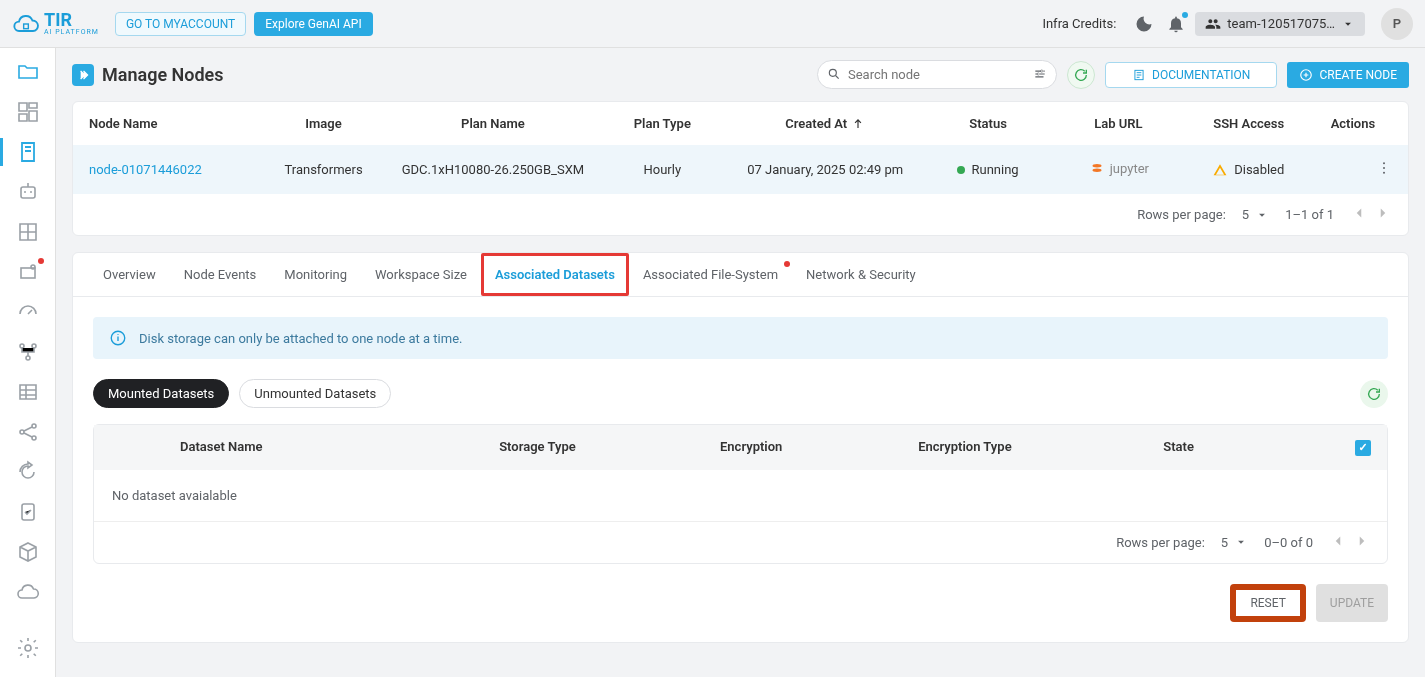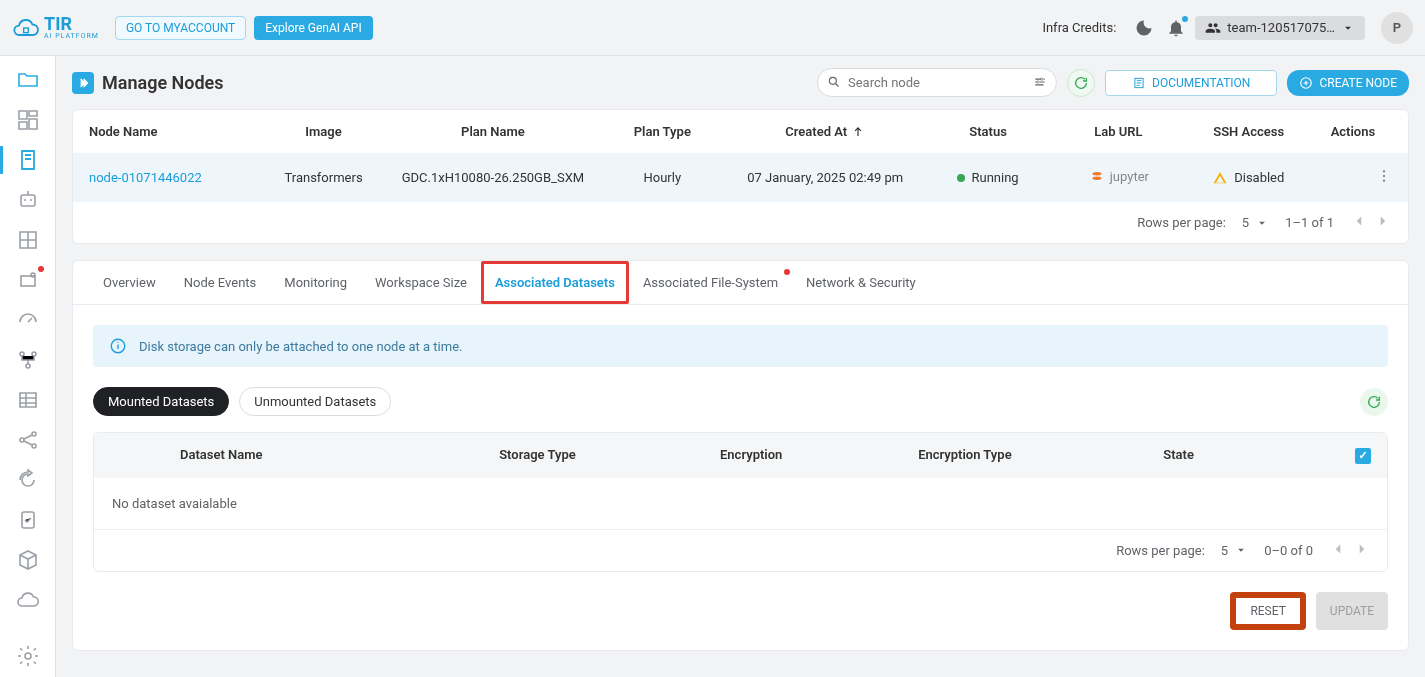--- a/index.html
+++ b/index.html
@@ -1,17 +1,17 @@
 <!DOCTYPE html>
 <html><head>
 <meta charset="utf-8">
 <style>
 * { box-sizing: border-box; margin: 0; padding: 0; font-family: -apple-system, BlinkMacSystemFont, "Segoe UI", Roboto, Arial, sans-serif; }
 body { background: #f2f3f5; color: #333; font-size: 13px; }
-.topbar { height: 56px; background: #f2f3f5; display: flex; align-items: center; padding: 0 12px; border-bottom: 1px solid #e0e0e0; }
+.topbar { height: 48px; background: #f2f3f5; display: flex; align-items: center; padding: 0 12px; border-bottom: 1px solid #e0e0e0; }
 .logo { display: flex; align-items: center; gap: 4px; margin-right: 16px; }
 .logo svg { width: 28px; height: 28px; }
 .logo-text { font-weight: 700; font-size: 18px; color: #1b9dd9; line-height: 1; }
 .logo-sub { font-size: 7px; color: #1b9dd9; letter-spacing: 1px; line-height: 1; }
 .btn { border: 1px solid transparent; border-radius: 4px; padding: 4px 10px; font-size: 12px; cursor: pointer; display: inline-flex; align-items: center; gap: 4px; }
 .btn-outline { background: #f0f9fd; border-color: #a5d8ef; color: #1b9dd9; }
 .btn-primary { background: #2aaae2; color: #fff; }
 .topbar-spacer { flex: 1; }
 .infra { font-size: 13px; color: #333; margin-right: 12px; }
 .topbar-icon { width: 20px; height: 20px; color: #5f6368; margin: 0 6px; cursor: pointer; position: relative; }
@@ -29,21 +29,21 @@
 .header-row { display: flex; align-items: center; margin-bottom: 12px; }
 .expand-btn { width: 22px; height: 22px; background: #2aaae2; border-radius: 4px; color: #fff; display: flex; align-items: center; justify-content: center; margin-right: 8px; cursor: pointer; }
 .page-title { font-size: 18px; font-weight: 600; color: #333; }
 .header-spacer { flex: 1; }
 .search-box { position: relative; }
 .search-box input { width: 240px; padding: 6px 30px 6px 30px; border: 1px solid #dadce0; border-radius: 16px; font-size: 13px; outline: none; }
 .search-box .search-ic { position: absolute; left: 10px; top: 7px; color: #5f6368; }
 .search-box .filter-ic { position: absolute; right: 10px; top: 7px; color: #5f6368; cursor: pointer; }
 .refresh-btn { width: 28px; height: 28px; border: 1px solid #cce7d1; background: #f0f9f1; border-radius: 50%; display: flex; align-items: center; justify-content: center; color: #34a853; margin-left: 10px; cursor: pointer; }
 .doc-btn { border: 1px solid #a5d8ef; color: #1b9dd9; background: #fff; border-radius: 4px; padding: 5px 26px; font-size: 12px; display: flex; align-items: center; gap: 6px; margin-left: 10px; cursor: pointer; }
-.create-btn { background: #2aaae2; color: #fff; border-radius: 12px; padding: 6px 12px; font-size: 12px; display: flex; align-items: center; gap: 6px; margin-left: 10px; cursor: pointer; border: none; }
+.create-btn { background: #2aaae2; color: #fff; border-radius: 3px; padding: 6px 12px; font-size: 12px; display: flex; align-items: center; gap: 6px; margin-left: 10px; cursor: pointer; border: none; }
 .card { background: #fff; border-radius: 6px; border: 1px solid #e8eaed; }
 .nodes-card { margin-bottom: 16px; }
 .table { width: 100%; }
 .table-header { display: grid; grid-template-columns: 1.3fr 1fr 1.6fr 1fr 1.5fr 1fr 1fr 1fr 0.6fr; padding: 14px 16px; font-size: 13px; font-weight: 600; color: #333; }
 .table-row { display: grid; grid-template-columns: 1.3fr 1fr 1.6fr 1fr 1.5fr 1fr 1fr 1fr 0.6fr; padding: 14px 16px; align-items: center; background: #eef6fb; font-size: 13px; }
 .cell-center { text-align: center; }
 .link { color: #1b9dd9; cursor: pointer; }
 .status-dot { display: inline-block; width: 8px; height: 8px; background: #34a853; border-radius: 50%; margin-right: 6px; }
 .jupyter { color: #888; display: inline-flex; align-items: center; gap: 4px; }
 .jupyter-ic { width: 18px; height: 18px; }

